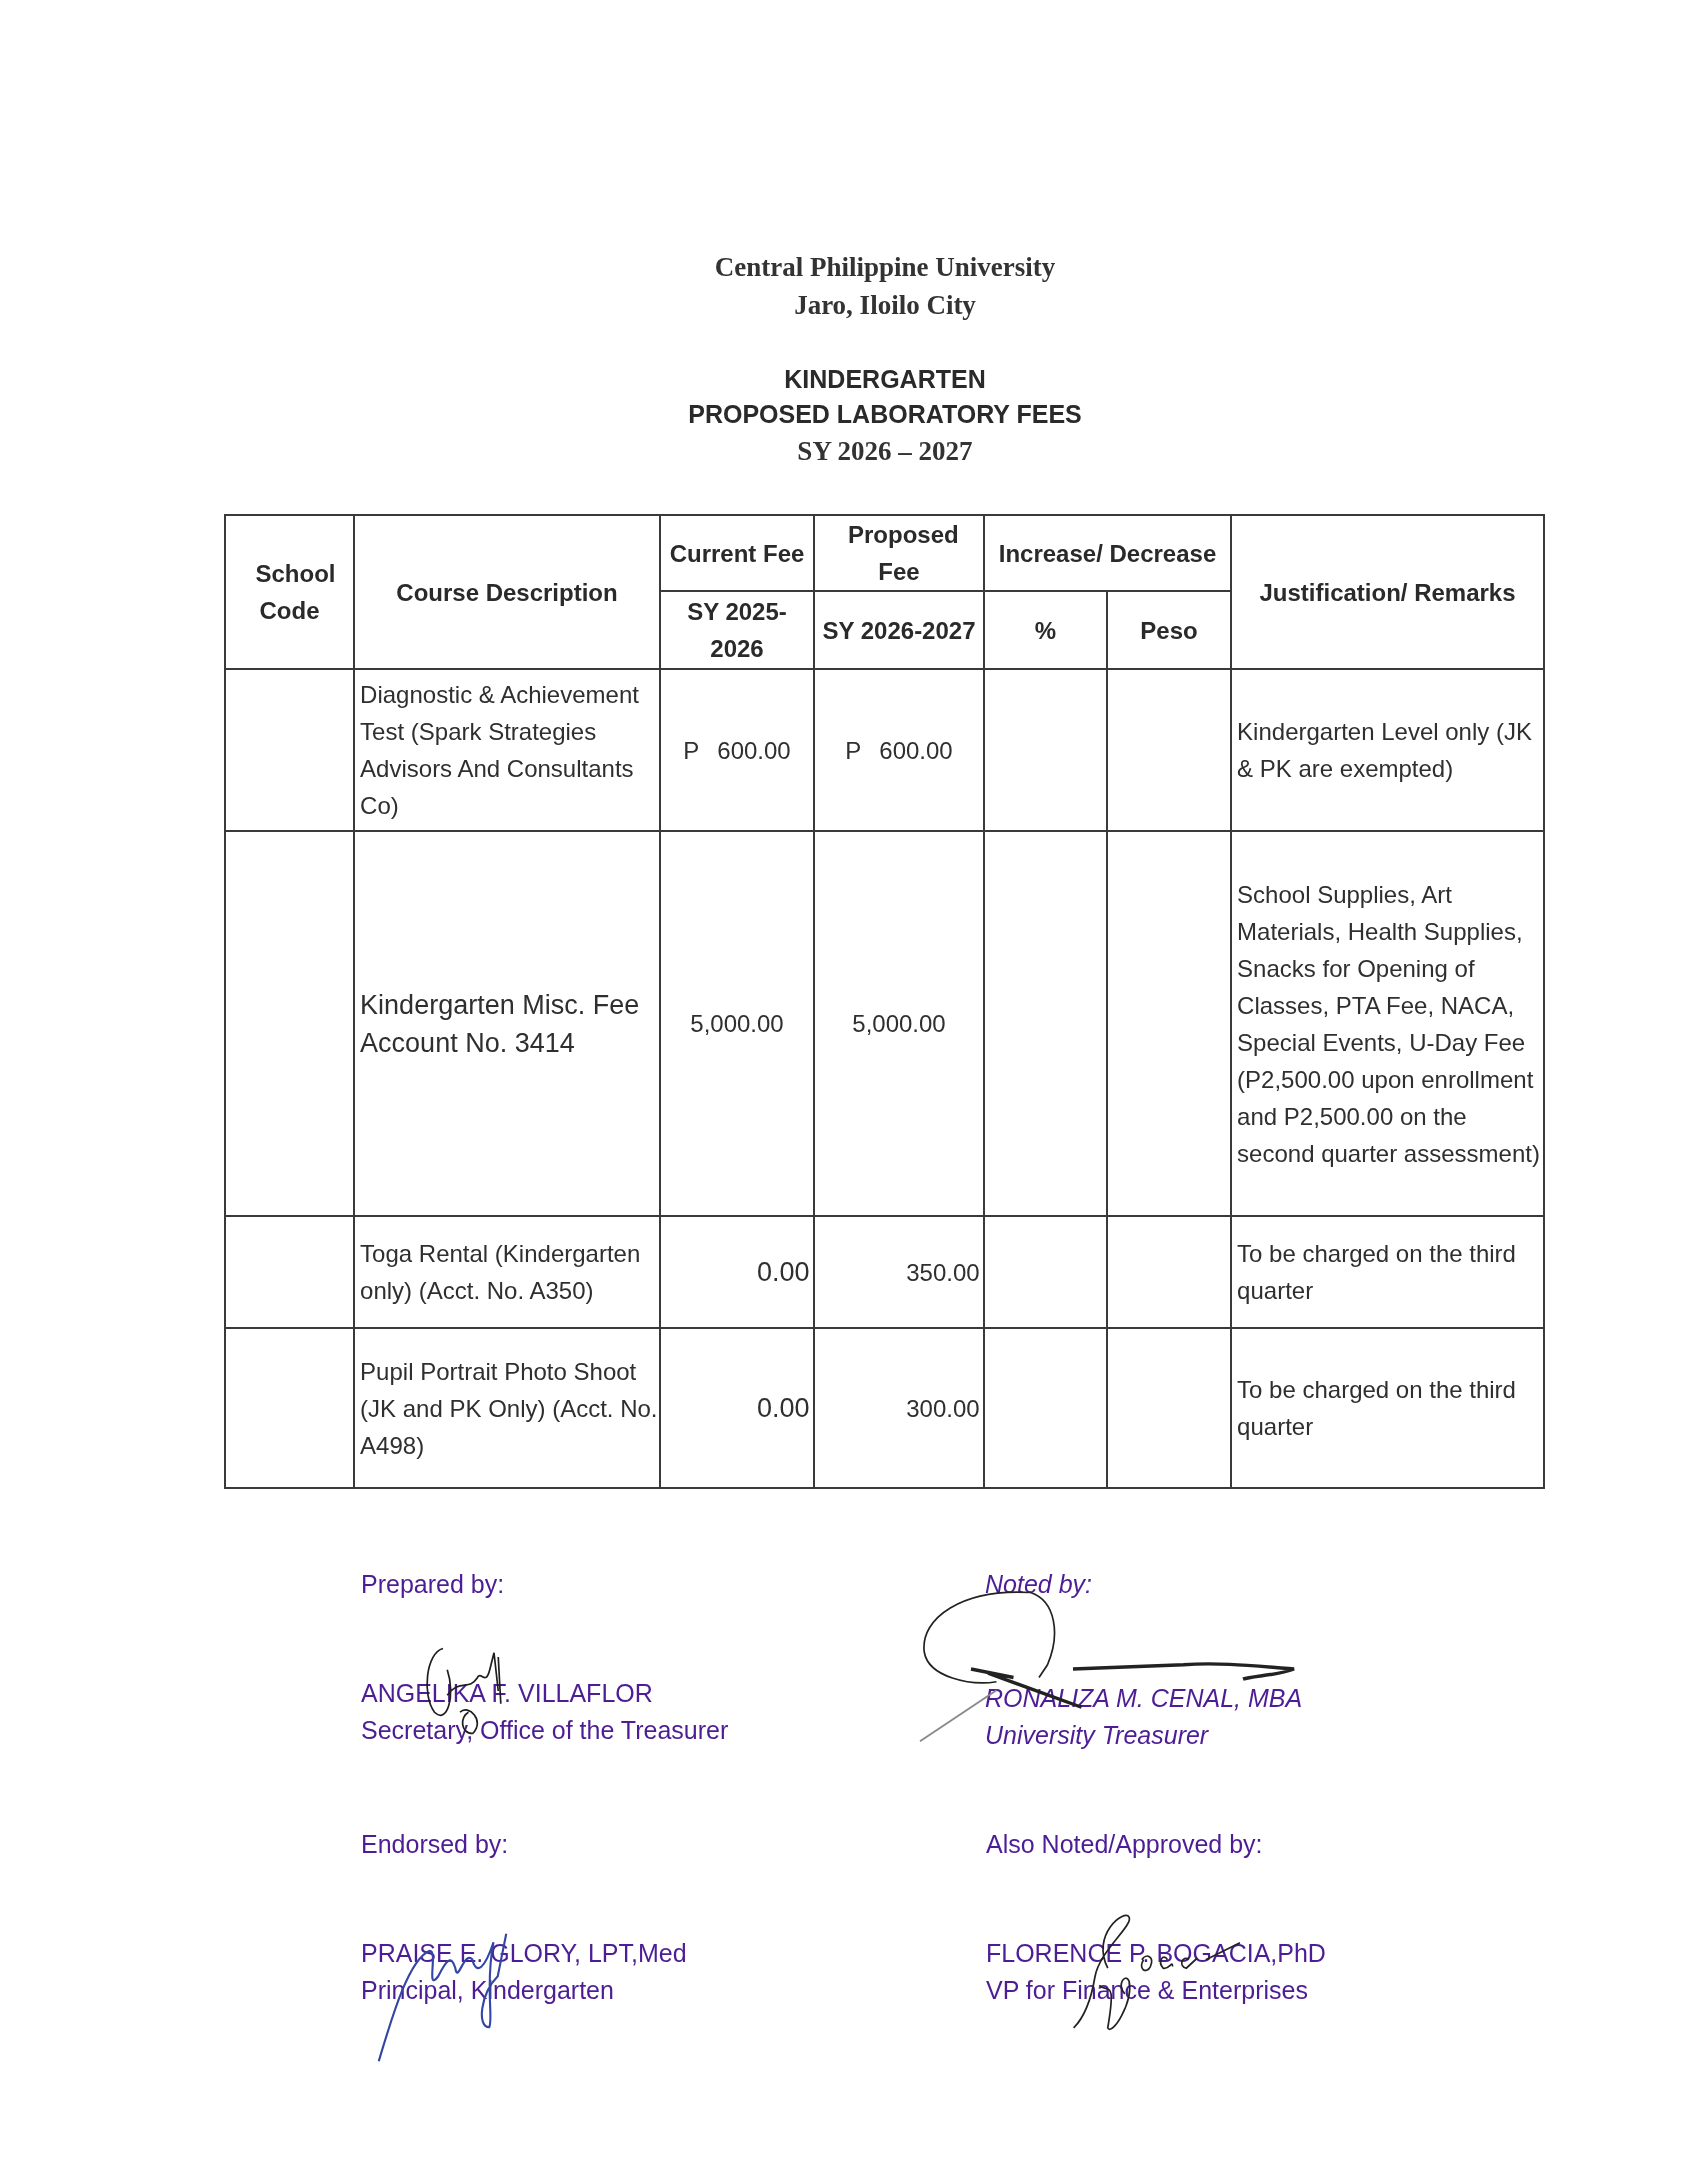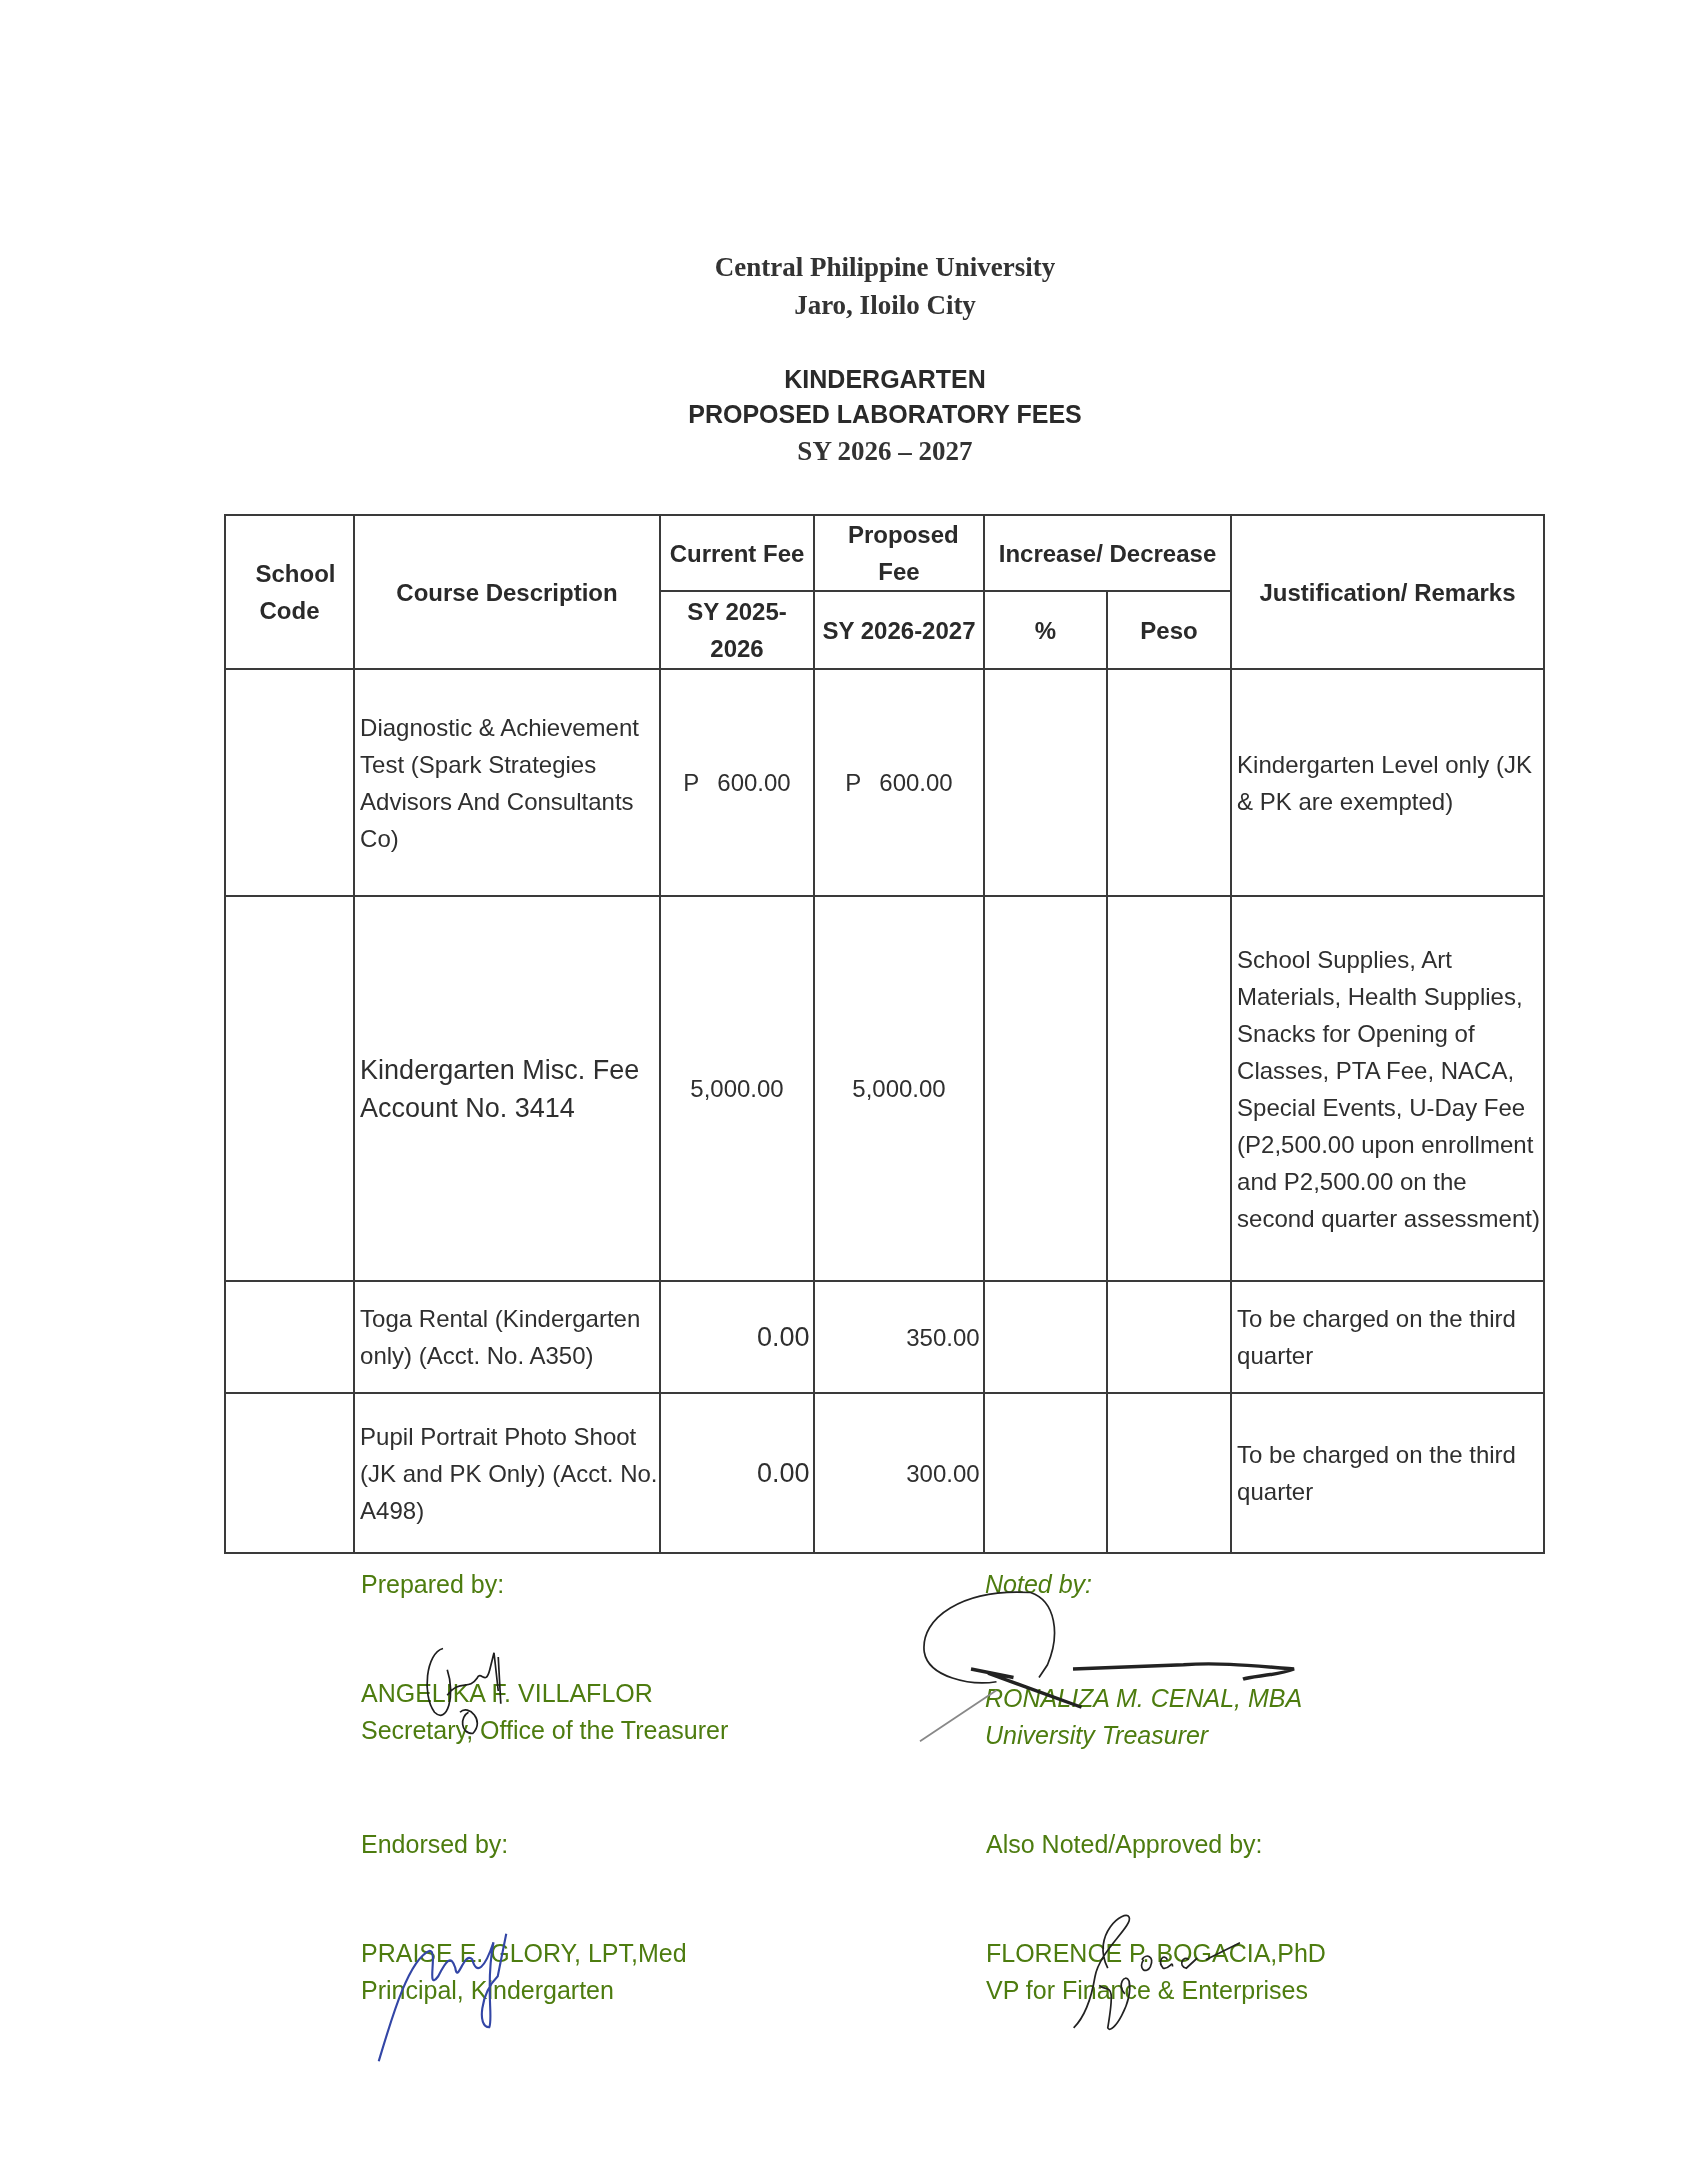--- a/index.html
+++ b/index.html
@@ -18,21 +18,21 @@
   table.fees th { font-weight: bold; font-size: 24px; text-align: center; line-height: 37px; color: #2a2a2a; }
   table.fees td { font-size: 24px; line-height: 37px; vertical-align: middle; }
   .desc { padding-left: 5.1px !important; text-align: left; }
   .desc.big { font-size: 27px !important; line-height: 38px !important; }
   .num { text-align: right; padding-right: 3.4px !important; }
   .num.big { font-size: 27px !important; }
   .center { text-align: center; }
   .remark { padding-left: 5.1px !important; text-align: left; }
   .peso-prefix { display: inline-block; width: 34px; text-align: left; }
 
-  .sig-block { position: absolute; font-family: "Liberation Sans", sans-serif; font-size: 25px; color: #4d7c0f; line-height: 37px; }
+  .sig-block { position: absolute; font-family: "Liberation Sans", sans-serif; font-size: 25px; color: #4c1d95; line-height: 37px; }
   .sig-label { display: block; }
   .sig-name { display: block; }
   .sig-title { display: block; }
   .signature { position: absolute; pointer-events: none; }
 </style>
 </head>
 <body>
 
 <div class="hdr hdr-serif" style="top:252px;">Central Philippine University</div>
 <div class="hdr hdr-serif" style="top:290px;">Jaro, Iloilo City</div>
@@ -66,21 +66,21 @@
     <tr style="height:78px;">
       <th>
           <div style="width:102px;margin:0 auto;">SY 2025-2026</div>
         </th>
       <th>SY 2026-2027</th>
       <th>%</th>
       <th>Peso</th>
     </tr>
   </thead>
   <tbody>
-    <tr style="height:227px;">
+    <tr style="height:162px;">
       <td></td>
       <td class="desc">Diagnostic &amp; Achievement Test (Spark Strategies Advisors And Consultants Co)</td>
       <td class="center">
         <span class="peso-prefix">P</span><span>600.00</span>
       </td>
       <td class="center">
         <span class="peso-prefix">P</span><span>600.00</span>
       </td>
       <td></td>
       <td></td>

